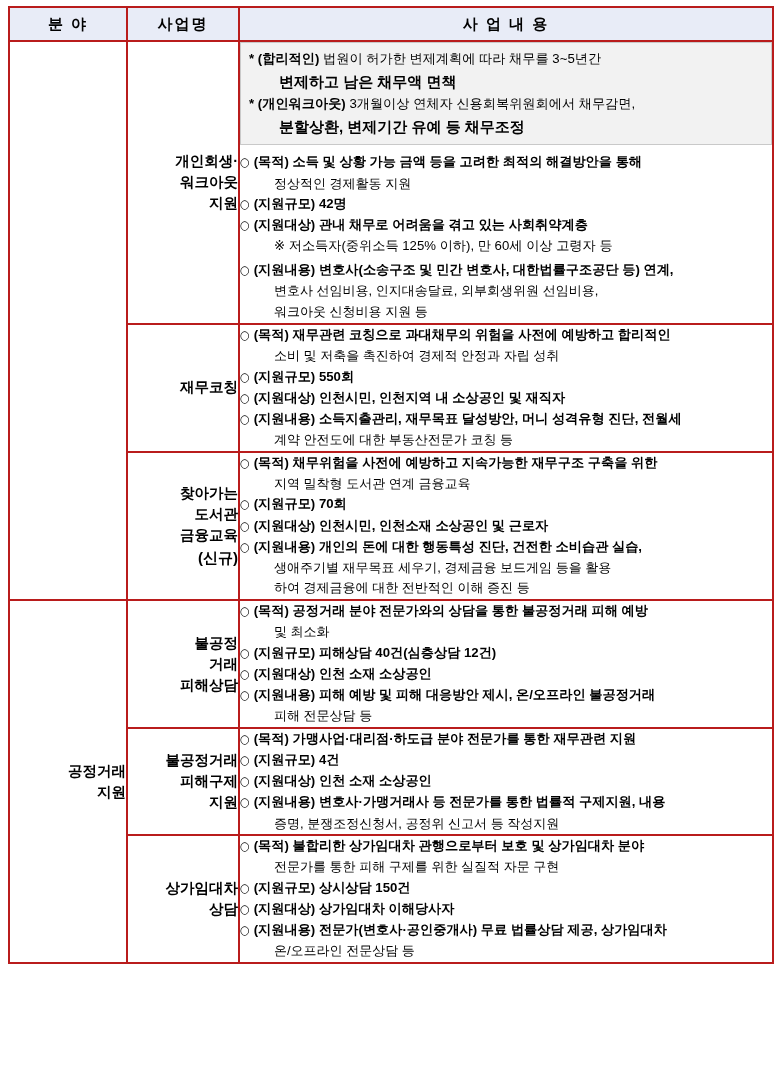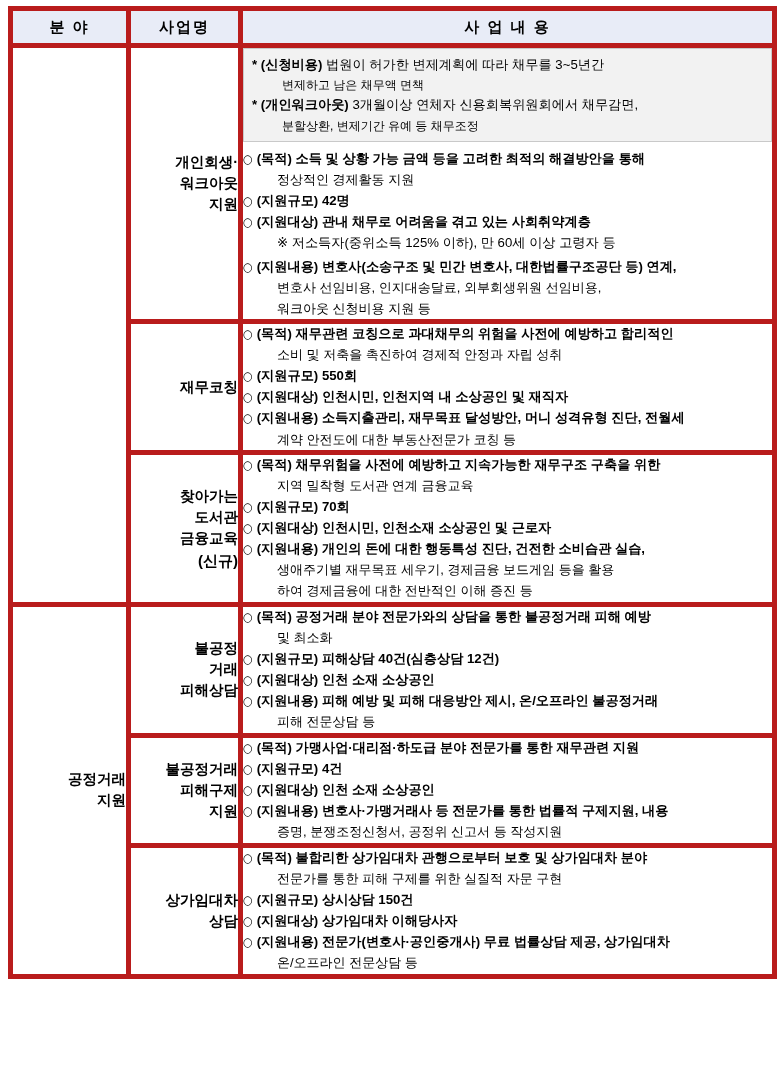--- a/index.html
+++ b/index.html
@@ -18,21 +18,21 @@
     box-sizing: border-box;
     padding: 6px 8px 8px 8px;
   }
   table.doc-table {
     width: 764px;
     border-collapse: collapse;
     table-layout: fixed;
   }
   table.doc-table th,
   table.doc-table td {
-    border: 5px solid #b91c1c;
+    border: 2px solid #b91c1c;
     vertical-align: middle;
     padding: 0;
   }
   thead th {
     background: #e8ecf7;
     font-size: 15px;
     font-weight: bold;
     letter-spacing: 2px;
     height: 32px;
     text-align: center;
@@ -70,23 +70,24 @@
   .note-line {
     font-size: 13.2px;
     line-height: 1.55;
     padding-left: 14px;
     text-indent: -14px;
     margin-bottom: 1px;
   }
   .note-line .star { font-weight: bold; }
   .note-line b { font-weight: bold; }
   .note-cont {
-    font-size: 12px;
+    font-size: 15px;
     line-height: 1.55;
     padding-left: 30px;
+    font-weight: bold;
   }
 
   .bullet {
     font-size: 13.2px;
     line-height: 1.56;
     padding-left: 16px;
     text-indent: -16px;
     margin-bottom: 0.5px;
     font-weight: bold;
   }
@@ -124,21 +125,21 @@
     <tbody id="table-body">
         <tr>
           <td class="field-cell" rowspan="3"></td>
           <td class="program-cell">
             <div>개인회생·</div>
             <div>워크아웃</div>
             <div>지원</div>
           </td>
           <td class="content-cell">
             <div class="note-box">
-              <div class="note-line"><span class="star">*</span> <b>(신청비용)</b> <span>법원이 허가한 변제계획에 따라 채무를 3~5년간</span></div>
+              <div class="note-line"><span class="star">*</span> <b>(합리적인)</b> <span>법원이 허가한 변제계획에 따라 채무를 3~5년간</span></div>
               <div class="note-cont">변제하고 남은 채무액 면책</div>
               <div class="note-line"><span class="star">*</span> <b>(개인워크아웃)</b> <span>3개월이상 연체자 신용회복위원회에서 채무감면,</span></div>
               <div class="note-cont">분할상환, 변제기간 유예 등 채무조정</div>
             </div>
             <div class="bullet"><span class="mark">○</span> <span>(목적)</span> <span>소득 및 상황 가능 금액 등을 고려한 최적의 해결방안을 통해</span></div>
             <div class="cont">정상적인 경제활동 지원</div>
             <div class="bullet"><span class="mark">○</span> <span>(지원규모)</span> <span>42명</span></div>
             <div class="bullet"><span class="mark">○</span> <span>(지원대상)</span> <span>관내 채무로 어려움을 겪고 있는 사회취약계층</span></div>
             <div class="note-ref">※ 저소득자(중위소득 125% 이하), 만 60세 이상 고령자 등</div>
             <div class="bullet"><span class="mark">○</span> <span>(지원내용)</span> <span>변호사(소송구조 및 민간 변호사, 대한법률구조공단 등) 연계,</span></div>

